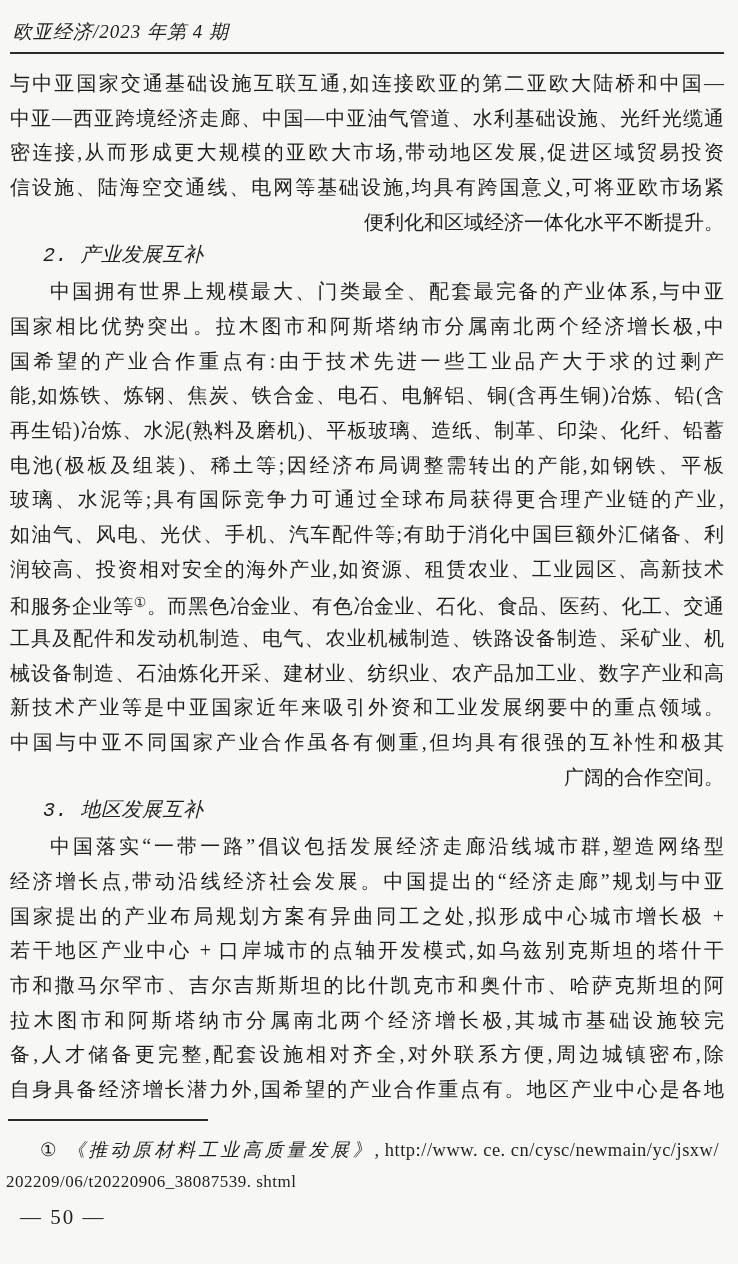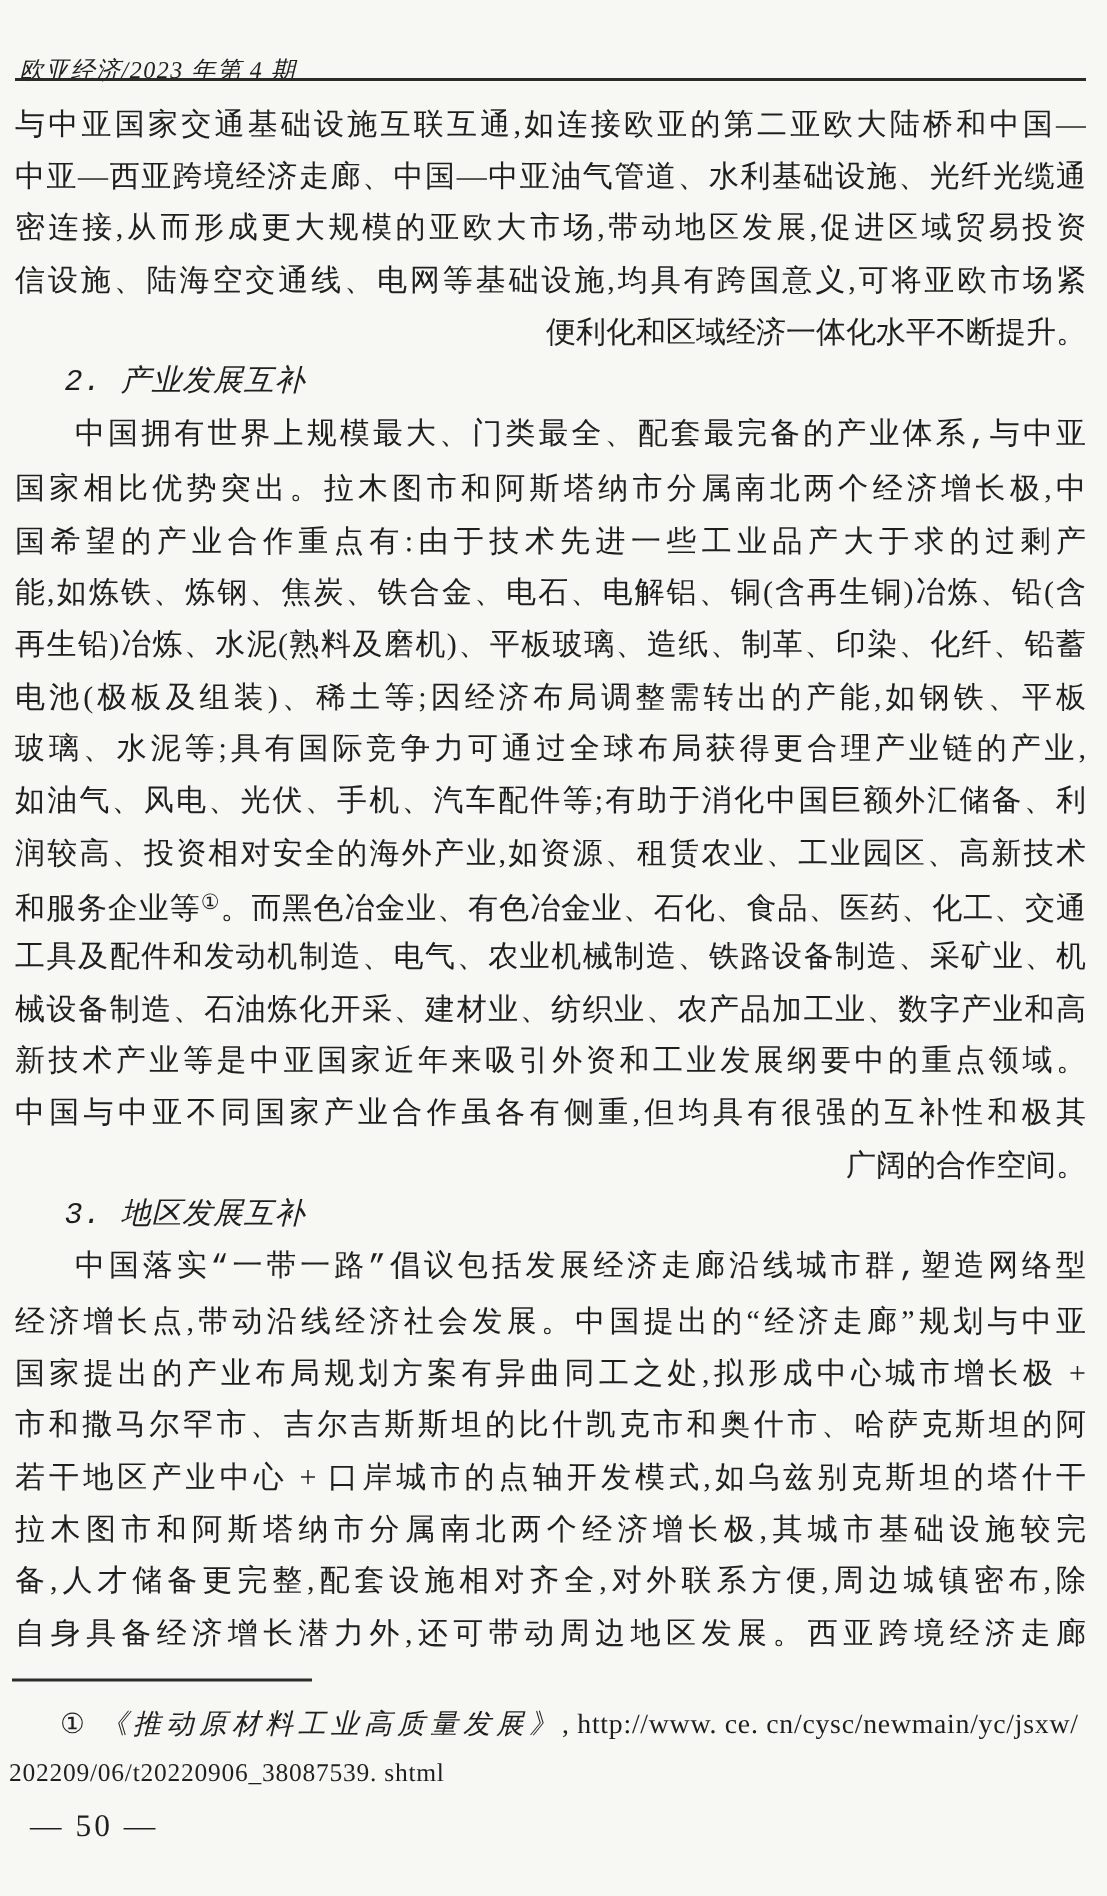--- a/index.html
+++ b/index.html
@@ -8,42 +8,41 @@
     background:#f7f7f4;
     position:relative;
     font-family:"Liberation Serif","DejaVu Serif",serif;
     color:#1f1f1f;
     overflow:hidden;
   }
   .page{position:absolute;inset:0;}
   
   .journal-line{
     position:absolute;left:13px;top:16px;width:700px;height:32px;
-    font-size:16px;line-height:32px;
+    font-size:19px;line-height:32px;
     font-style:italic;
     letter-spacing:1px;
     white-space:nowrap;
-    margin-top:16px;
   }
   .header-rule{
     position:absolute;left:10px;top:52px;width:714px;height:2px;
     background:#2b2b2b;
   }
   
   .body-text{
     position:absolute;left:10px;top:66px;width:714px;
   }
   .line{
     height:34.7px;line-height:34.7px;
     font-size:20px;
     overflow:hidden;
     white-space:nowrap;
   }
   .line.flush{text-align:justify;text-align-last:justify;}
-  .line.indent{text-align:justify;text-align-last:justify;padding-left:40px;font-family:Liberation Mono, monospace;}
+  .line.indent{text-align:justify;text-align-last:justify;padding-left:40px;}
   .line.end{text-align:right;}
   .line.heading{
     text-align:left;padding-left:33px;
     font-style:italic;
     letter-spacing:0.5px;
     font-family:Liberation Mono, monospace;
   }
   .sup{
     font-size:14px;
     vertical-align:6px;
@@ -99,25 +98,25 @@
       <div class="line flush">和服务企业等<span class="sup">①</span>。而黑色冶金业、有色冶金业、石化、食品、医药、化工、交通</div>
       <div class="line flush">工具及配件和发动机制造、电气、农业机械制造、铁路设备制造、采矿业、机</div>
       <div class="line flush">械设备制造、石油炼化开采、建材业、纺织业、农产品加工业、数字产业和高</div>
       <div class="line flush">新技术产业等是中亚国家近年来吸引外资和工业发展纲要中的重点领域。</div>
       <div class="line flush">中国与中亚不同国家产业合作虽各有侧重,但均具有很强的互补性和极其</div>
       <div class="line end">广阔的合作空间。</div>
       <div class="line heading">3. 地区发展互补</div>
       <div class="line indent">中国落实“一带一路”倡议包括发展经济走廊沿线城市群,塑造网络型</div>
       <div class="line flush">经济增长点,带动沿线经济社会发展。中国提出的“经济走廊”规划与中亚</div>
       <div class="line flush">国家提出的产业布局规划方案有异曲同工之处,拟形成中心城市增长极 +</div>
+      <div class="line flush">若干地区产业中心 + 口岸城市的点轴开发模式,如乌兹别克斯坦的塔什干</div>
       <div class="line flush">市和撒马尔罕市、吉尔吉斯斯坦的比什凯克市和奥什市、哈萨克斯坦的阿</div>
-      <div class="line flush">若干地区产业中心 + 口岸城市的点轴开发模式,如乌兹别克斯坦的塔什干</div>
       <div class="line flush">拉木图市和阿斯塔纳市分属南北两个经济增长极,其城市基础设施较完</div>
       <div class="line flush">备,人才储备更完整,配套设施相对齐全,对外联系方便,周边城镇密布,除</div>
-      <div class="line flush">自身具备经济增长潜力外,还可带动周边地区发展。西亚跨境经济走廊</div>
+      <div class="line flush">自身具备经济增长潜力外,国希望的产业合作重点有。地区产业中心是各地</div>
     </div>
 
   <div class="footnote-divider"></div>
 
   <div class="footnote-line1">
     <span class="fn-marker">①</span><span class="fn-title">《推动原材料工业高质量发展》</span><span class="fn-url">, http://www. ce. cn/cysc/newmain/yc/jsxw/</span>
   </div>
 
   <div class="footnote-line2">202209/06/t20220906_38087539. shtml</div>
 

